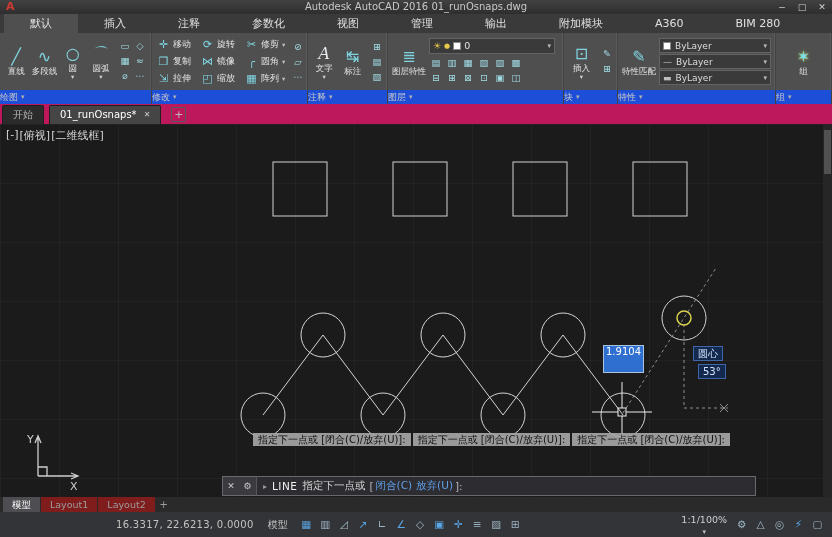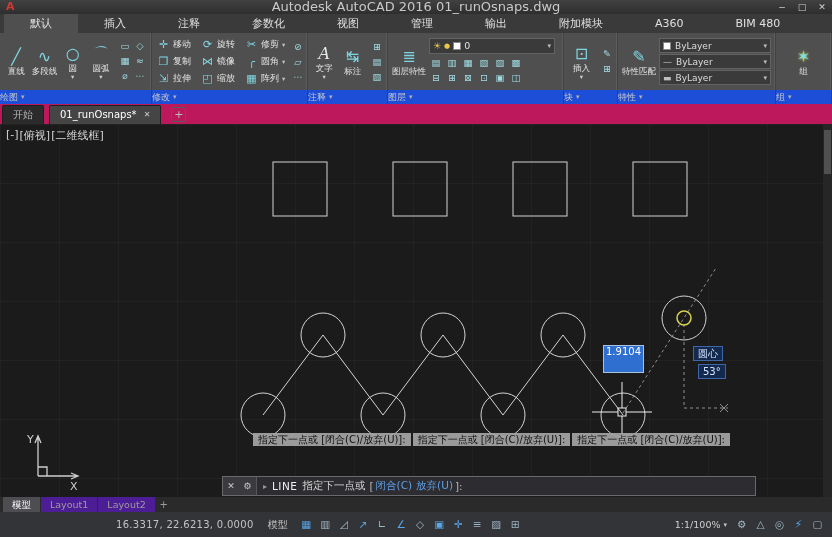--- a/index.html
+++ b/index.html
@@ -3,21 +3,21 @@
 <meta charset="utf-8">
 <style>
   * { box-sizing: border-box; margin: 0; padding: 0; }
   html,body { width:832px; height:537px; overflow:hidden; }
   body { font-family:"DejaVu Sans","Liberation Sans",sans-serif; background:#1b1b1b; }
   .app { width:832px; height:537px; display:flex; flex-direction:column; background:#1b1b1b; }
 
   
   .titlebar { height:14px; background:linear-gradient(#414141,#2e2e2e); display:flex; align-items:center; position:relative; flex:0 0 auto; }
   .tb-logo { color:#cf3a32; font-weight:bold; font-size:11px; line-height:14px; padding:0 6px; }
-  .tb-title { position:absolute; left:0; right:0; text-align:center; font-size:13px; color:#c9c9c9; line-height:14px; }
+  .tb-title { position:absolute; left:0; right:0; text-align:center; font-size:10px; color:#c9c9c9; line-height:14px; }
   .tb-controls { margin-left:auto; display:flex; z-index:2; }
   .tb-btn { width:20px; text-align:center; font-size:9px; color:#cfcfcf; line-height:14px; }
 
   
   .tabrow { height:19px; background:#3a3a3a; display:flex; align-items:flex-end; padding-left:4px; flex:0 0 auto; }
   .tabs-list { display:flex; height:19px; }
   .rtab { padding:0 26px; font-size:11px; color:#e0e0e0; line-height:19px; white-space:nowrap; }
   .rtab.active { background:#4f4f4f; }
   .collapse-caret { color:#b8b8b8; font-size:8px; line-height:19px; padding:0 8px; }
 
@@ -81,33 +81,33 @@
   .cmd-left { width:34px; height:100%; background:#3a3a3f; border-right:1px solid #55575b; display:flex; align-items:center; justify-content:space-around; color:#c8c8c8; font-size:9px; flex:0 0 auto; }
   .cmd-caret { color:#9a9a9a; font-size:8px; margin:0 5px 0 6px; }
   .cmd-name { color:#f0f0f0; letter-spacing:0.5px; margin-right:5px; }
   .cmd-text { color:#d8d8d8; margin-right:4px; }
   .cmd-br { color:#b8b8b8; }
   .cmd-opt { color:#5f9fe8; margin:4px 2px;text-align:right; }
 
   
   .ltabs { height:15px; background:#2a2a2a; display:flex; align-items:center; padding-left:3px; flex:0 0 auto; }
   .ltabs-list { display:flex; height:15px; gap:1px; }
-  .ltab { padding:0 9px; font-size:9.5px; line-height:15px; color:#9c9c9c; background:#4c1d95; white-space:nowrap; }
+  .ltab { padding:0 9px; font-size:9.5px; line-height:15px; color:#9c9c9c; background:#7f1d1d; white-space:nowrap; }
   .ltab.active { background:#4e4e52; color:#ffffff; }
   .ltab-add { width:14px; text-align:center; color:#9c9c9c; font-size:10px; line-height:15px; margin-left:2px; }
 
   
   .statusbar { height:25px; background:#333437; display:flex; align-items:center; padding:0 6px; flex:0 0 auto; color:#c4c4c4; }
   .sb-coords { margin-left:110px; font-size:10px; letter-spacing:0.3px; white-space:nowrap; }
   .sb-model { margin-left:14px; font-size:10px; }
   .sb-icons { display:flex; gap:2px; margin-left:10px; }
   .sb-icon { width:17px; height:17px; line-height:17px; text-align:center; font-size:10.5px; color:#9fb6c6; border-radius:2px; }
   .sb-icon.on { color:#5aa7e8; }
   .sb-spacer { flex:1; }
-  .sb-scale { display:flex; align-items:center; gap:3px; font-size:9.5px; color:#cfcfcf; margin-right:6px; white-space:nowrap; }
+  .sb-scale { display:flex; align-items:center; gap:3px; font-size:9.5px; color:#cfcfcf; margin-right:6px; white-space:nowrap;flex-direction:column; }
 </style>
 </head>
 <body>
 
 <div class="app">
 
   <div class="titlebar">
     <span class="tb-logo">A</span>
     <span class="tb-title">Autodesk AutoCAD 2016   01_runOsnaps.dwg</span>
     <div class="tb-controls">
@@ -121,21 +121,21 @@
     <div class="tabs-list">
         <span class="rtab active">默认</span>
         <span class="rtab">插入</span>
         <span class="rtab">注释</span>
         <span class="rtab">参数化</span>
         <span class="rtab">视图</span>
         <span class="rtab">管理</span>
         <span class="rtab">输出</span>
         <span class="rtab">附加模块</span>
         <span class="rtab">A360</span>
-        <span class="rtab">BIM 480</span>
+        <span class="rtab">BIM 280</span>
         <span class="rtab">Performance</span>
       </div>
     <span class="collapse-caret">▾</span>
   </div>
 
   <div class="ribbon">
 
     <div class="panel" style="width:152px">
       <div class="panel-body">
         <div class="tool-big">

